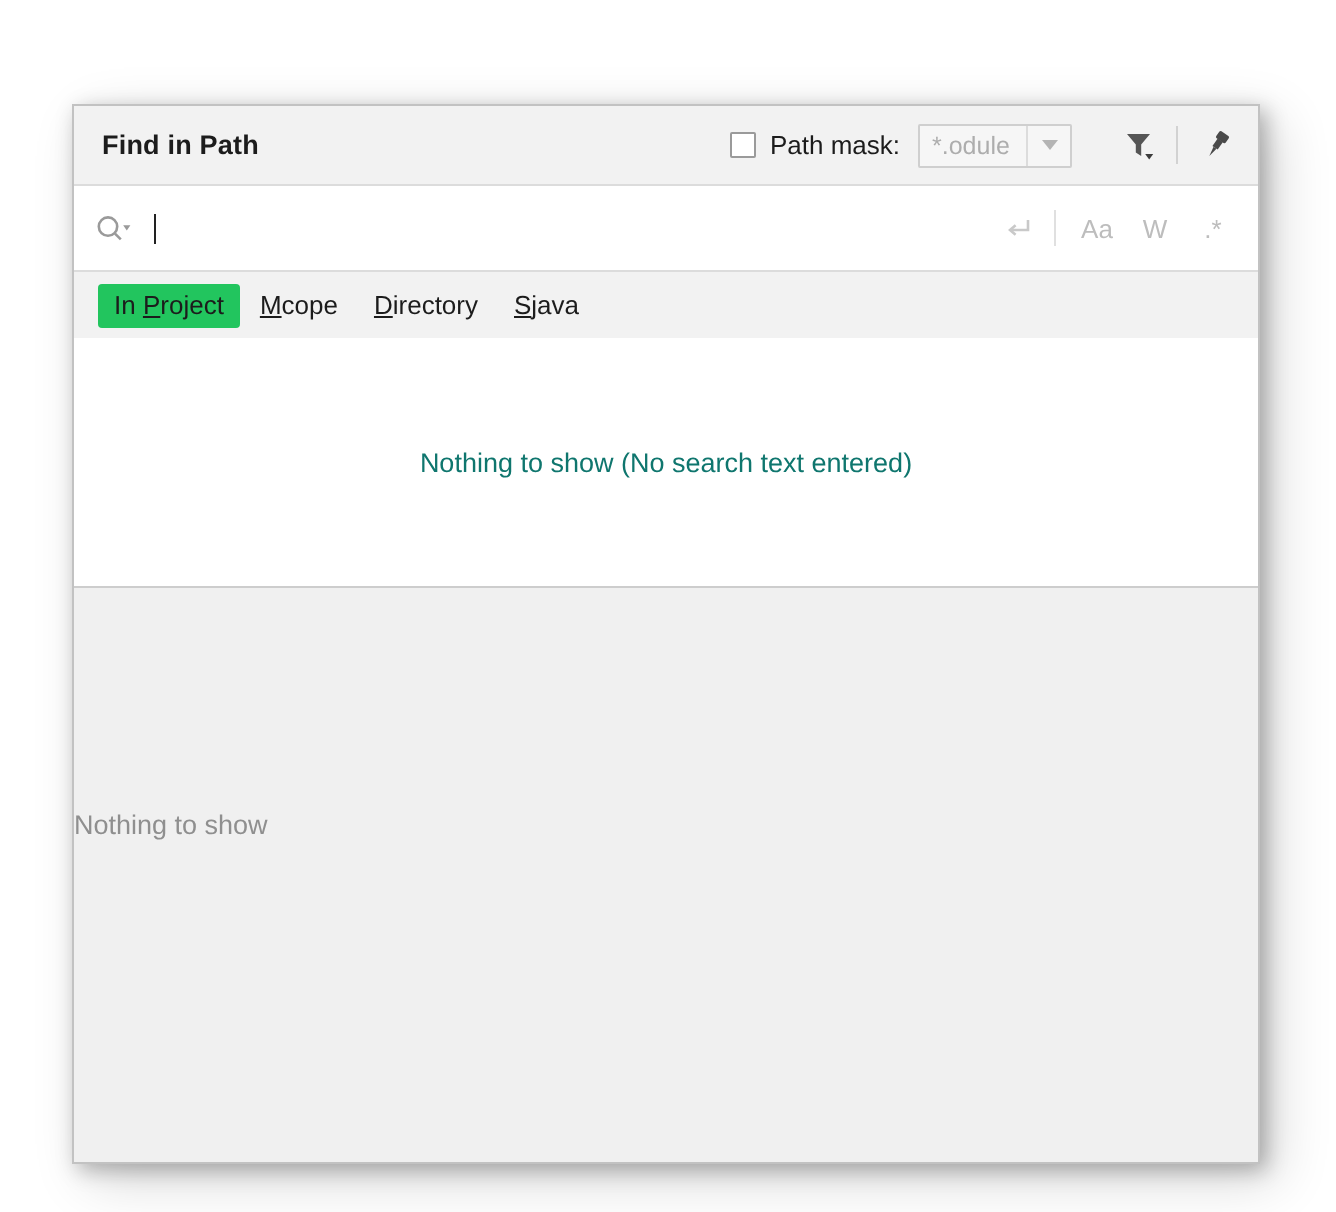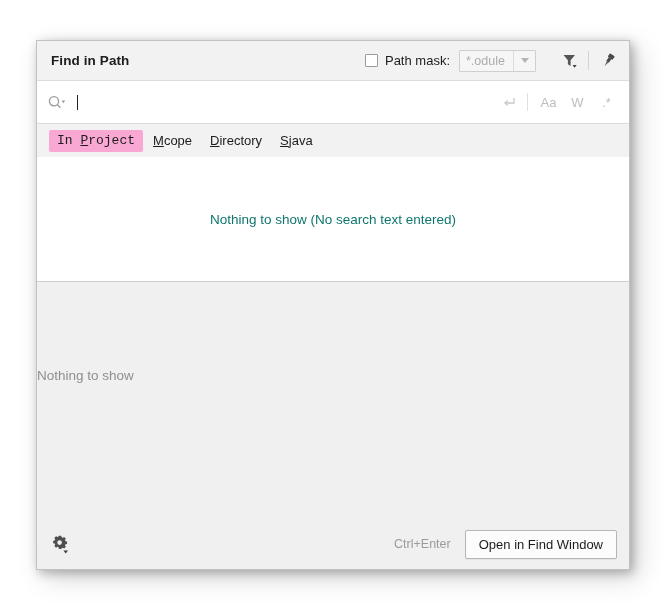--- a/index.html
+++ b/index.html
@@ -11,21 +11,21 @@
     height: 606px;
     background: #ffffff;
     font-family: "Liberation Sans", sans-serif;
     overflow: hidden;
   }
 
   
   #dialog {
     position: absolute;
     left: 36px;
-    top: 40px;
+    top: 52px;
     width: 594px;
     height: 530px;
     background: #f2f2f2;
     border: 1px solid #c2c2c2;
     box-shadow: 3px 3px 10px rgba(0,0,0,0.28), 8px 8px 26px rgba(0,0,0,0.16);
     box-sizing: border-box;
     display: flex;
     flex-direction: column;
   }
 
@@ -191,22 +191,21 @@
   }
   .tab {
     font-size: 13px;
     color: #1c1c1c;
     padding: 3px 8px 4px 8px;
     margin-right: 2px;
     border-radius: 2px;
     white-space: nowrap;
   }
   .tab.selected {
-    background: #f9a8d4;
-    font-family: Liberation Mono, monospace;
+    background: #22c55e;
   }
   .mn { text-decoration: underline; }
 
   
   #results-pane {
     height: 124px;
     min-height: 124px;
     background: #ffffff;
     border-bottom: 1px solid #cdcdcd;
     display: flex;
@@ -349,30 +348,14 @@
   </div>
 
   <div id="results-pane">
     <div id="results-empty">Nothing to show (No search text entered)</div>
   </div>
 
   <div id="preview-pane">
     <div id="preview-empty">Nothing to show</div>
   </div>
 
-  <div id="footer">
-    <div id="settings-button">
-      <svg width="21" height="21" viewBox="0 0 21 21" aria-hidden="true">
-        <g fill="#4f4f4f">
-          <path d="M9 2.2h3l.35 1.9 1.5.62 1.6-1.1 2.1 2.1-1.1 1.6.62 1.5 1.9.35v3l-1.9.35-.62 1.5 1.1 1.6-2.1 2.1-1.6-1.1-1.5.62L12 18.2H9l-.35-1.9-1.5-.62-1.6 1.1-2.1-2.1 1.1-1.6-.62-1.5-1.9-.35v-3l1.9-.35.62-1.5-1.1-1.6 2.1-2.1 1.6 1.1 1.5-.62z" transform="scale(0.82) translate(0.6,0)"></path>
-        </g>
-        <circle cx="8.6" cy="8.6" r="2.3" fill="#f0f0f0"></circle>
-        <polygon points="12.4,16.4 17,16.4 14.7,19.4" fill="#3c3c3c"></polygon>
-      </svg>
-    </div>
-
-    <div id="footer-right">
-      <span id="shortcut-hint">Ctrl+Enter</span>
-      <div id="open-find-window-button">Open in Find Window</div>
-    </div>
-  </div>
 
 </div>
 
 </body></html>

